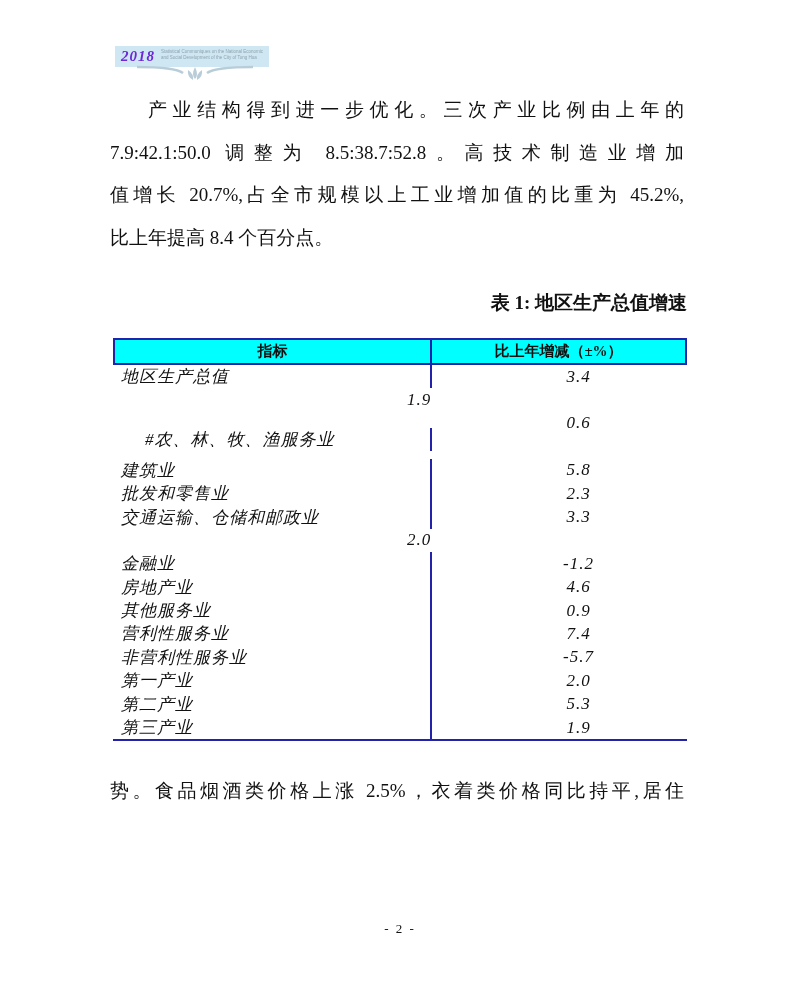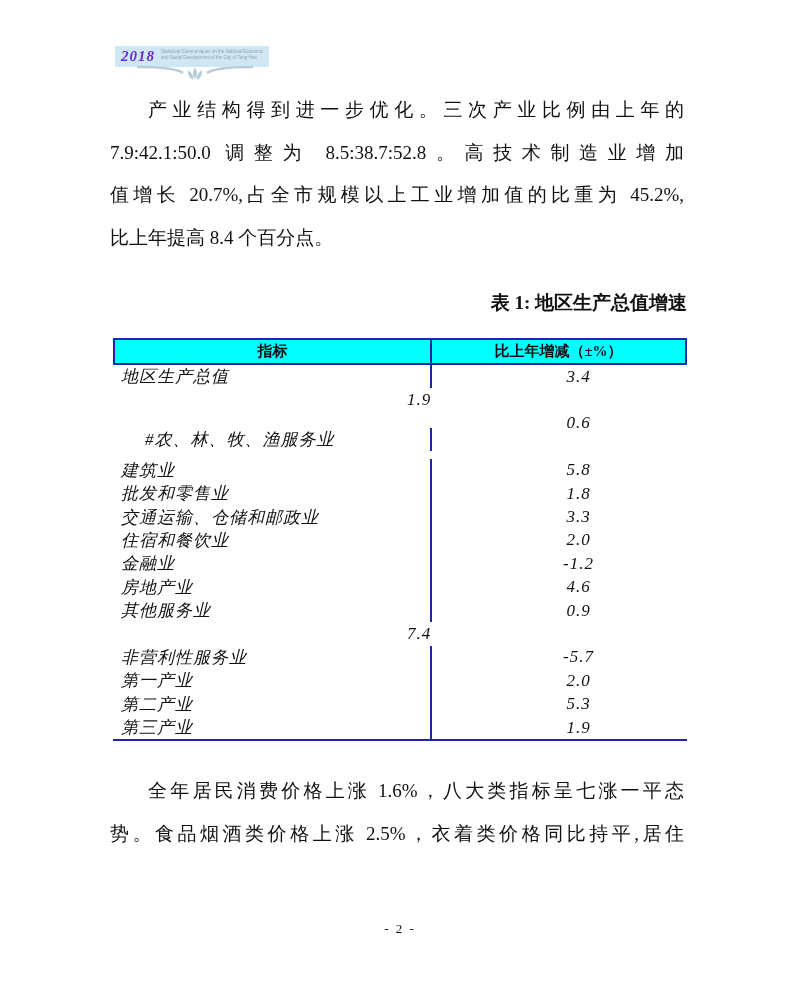--- a/index.html
+++ b/index.html
@@ -118,43 +118,43 @@
         <div class="tcell-r">0.6</div>
       </div>
       <div class="trow">
       </div>
       <div class="trow">
         <div class="tcell-l">建筑业</div>
         <div class="tcell-r">5.8</div>
       </div>
       <div class="trow">
         <div class="tcell-l">批发和零售业</div>
-        <div class="tcell-r">1.8</div>
+        <div class="tcell-r">2.3</div>
       </div>
       <div class="trow">
         <div class="tcell-l">交通运输、仓储和邮政业</div>
         <div class="tcell-r">3.3</div>
       </div>
       <div class="trow">
-        <div class="tcell-l">住宿和餐饮业</div>
         <div class="tcell-r">2.0</div>
       </div>
       <div class="trow">
         <div class="tcell-l">金融业</div>
         <div class="tcell-r">-1.2</div>
       </div>
       <div class="trow">
         <div class="tcell-l">房地产业</div>
         <div class="tcell-r">4.6</div>
       </div>
       <div class="trow">
         <div class="tcell-l">其他服务业</div>
         <div class="tcell-r">0.9</div>
       </div>
       <div class="trow">
+        <div class="tcell-l">营利性服务业</div>
         <div class="tcell-r">7.4</div>
       </div>
       <div class="trow">
         <div class="tcell-l">非营利性服务业</div>
         <div class="tcell-r">-5.7</div>
       </div>
       <div class="trow">
         <div class="tcell-l">第一产业</div>
         <div class="tcell-r">2.0</div>
       </div>
@@ -163,19 +163,18 @@
         <div class="tcell-r">5.3</div>
       </div>
       <div class="trow">
         <div class="tcell-l">第三产业</div>
         <div class="tcell-r">1.9</div>
       </div>
     </div>
   </div>
 
   <div class="para" style="top:770px">
-    <div class="line first">全年居民消费价格上涨 1.6%，八大类指标呈七涨一平态</div>
     <div class="line">势。食品烟酒类价格上涨 2.5%，衣着类价格同比持平,居住</div>
   </div>
 
   <div class="page-num">- 2 -</div>
 
 </div>
 
 </body></html>

